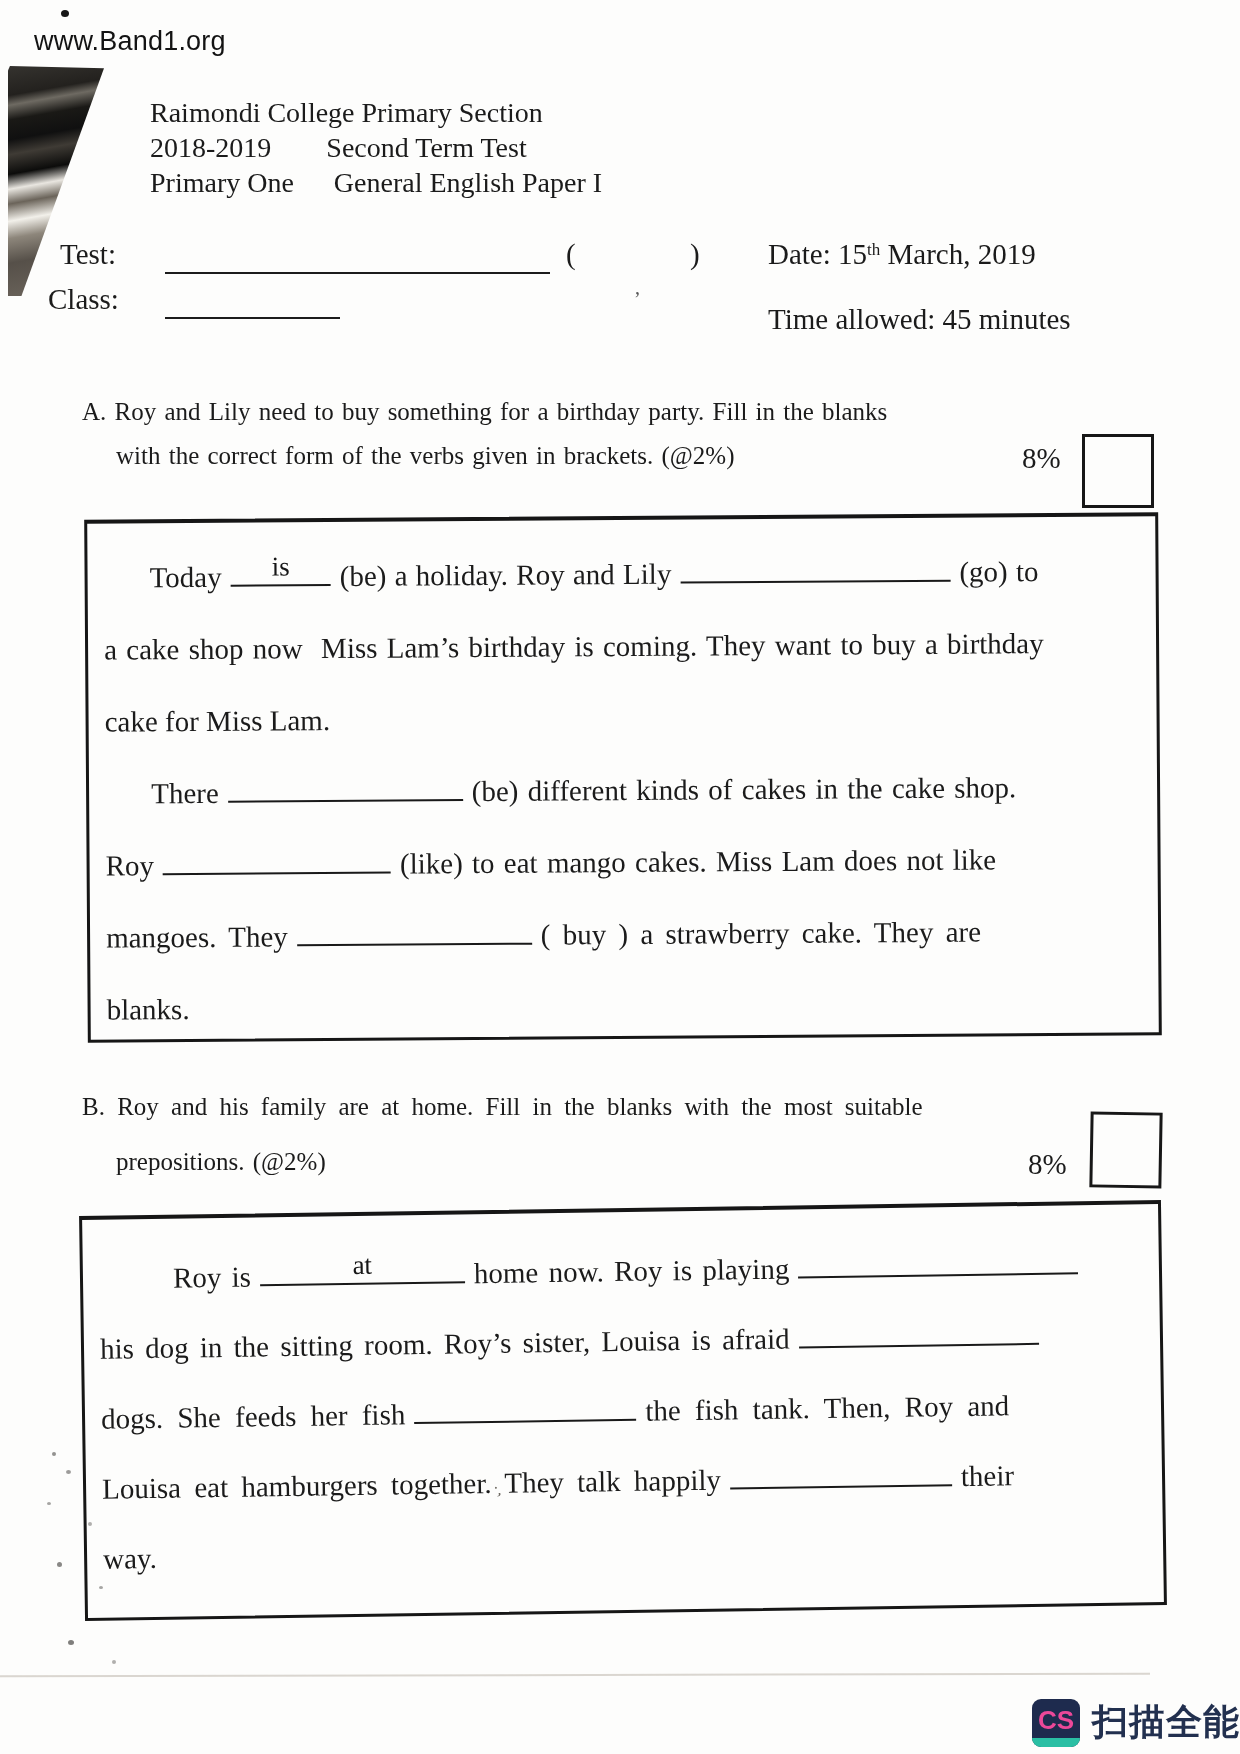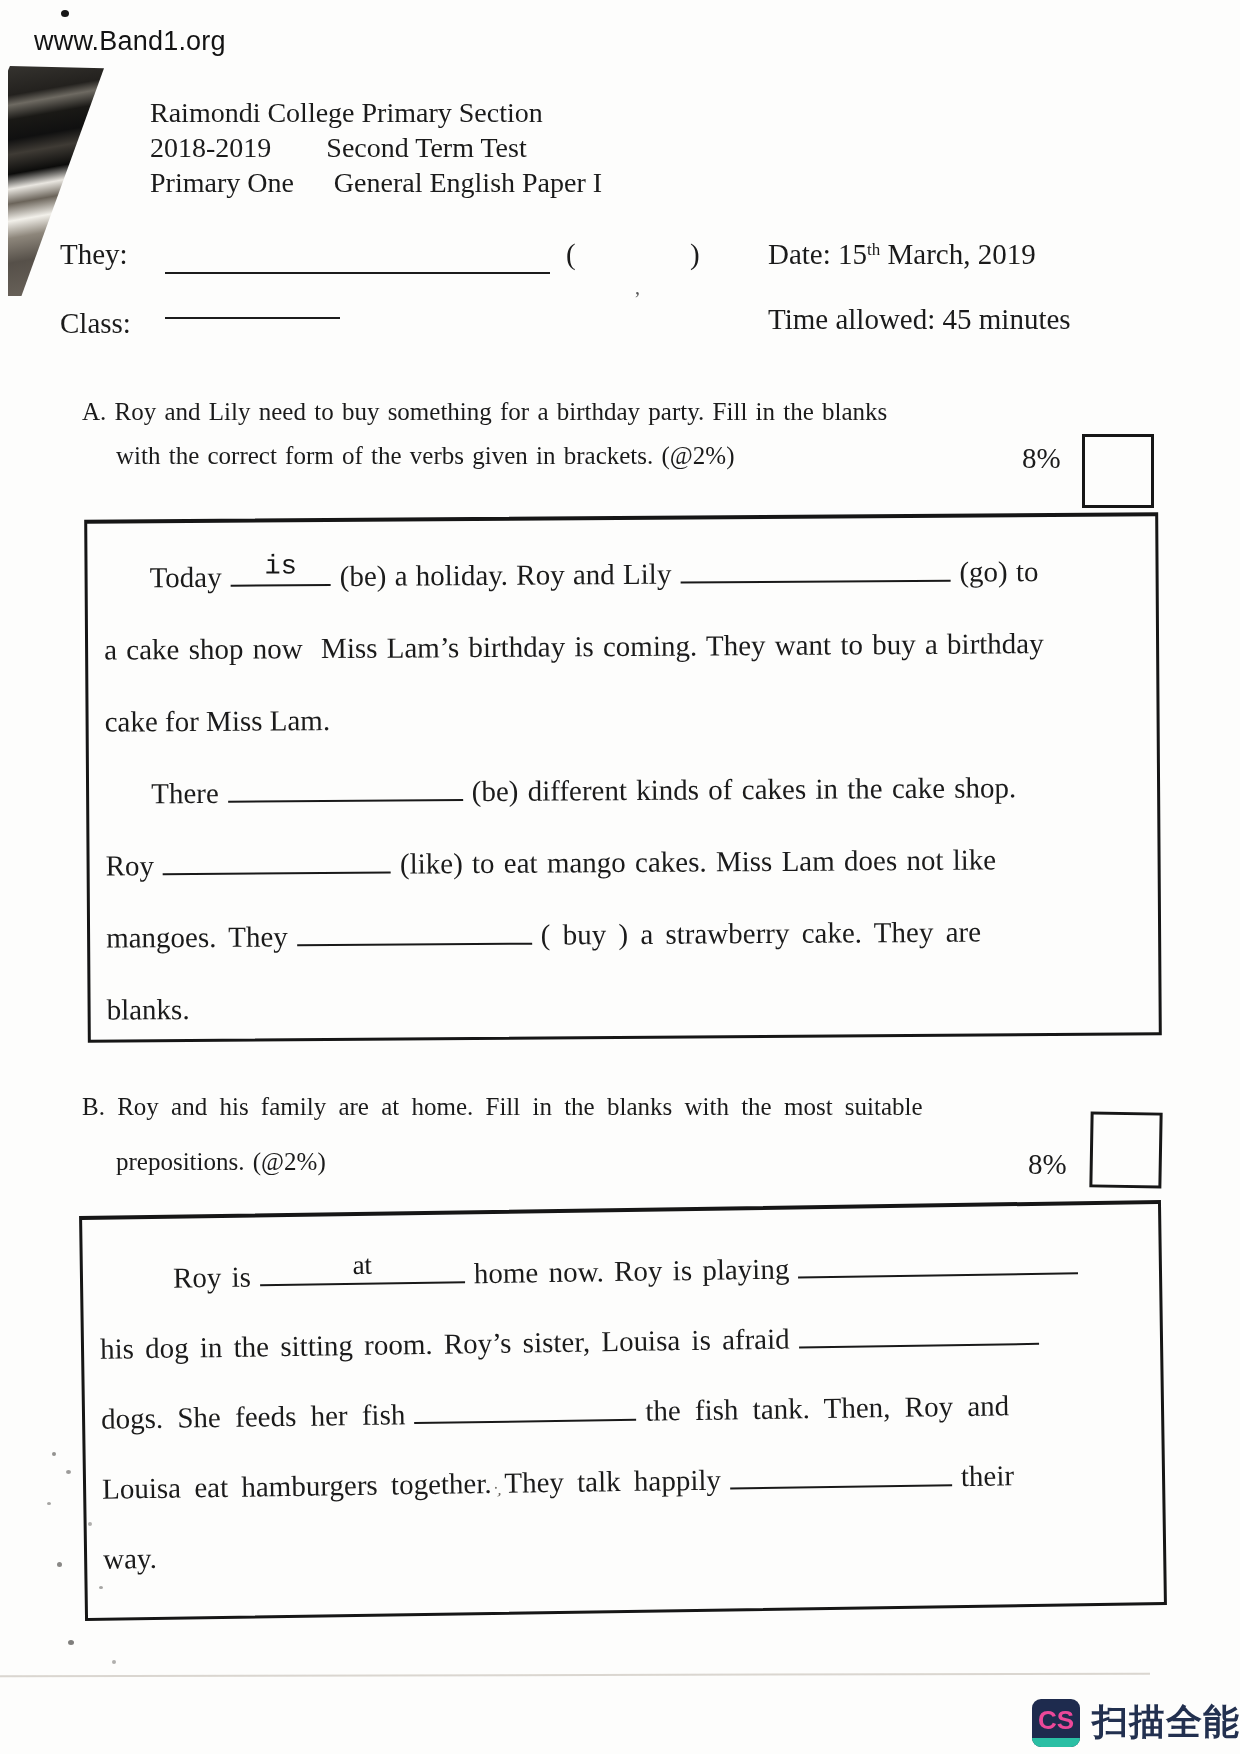--- a/index.html
+++ b/index.html
@@ -85,37 +85,37 @@
 <div class="abs faintline"></div>
 
 <div class="abs watermark">www.Band1.org</div>
 
 <div class="abs corner-art"></div>
 
 <div class="abs hdr" style="top:95px;">Raimondi College Primary Section</div>
 <div class="abs hdr" style="top:130px;"><span>2018-2019</span><span class="gap55"></span><span>Second Term Test</span></div>
 <div class="abs hdr" style="top:165px;"><span>Primary One</span><span class="gap40"></span><span>General English Paper I</span></div>
 
-<div class="abs lbl" style="left:60px;top:238px;">They:</div>
+<div class="abs lbl" style="left:60px;top:238px;">Test:</div>
 <div class="uline" style="left:165px;top:240px;width:385px;height:32px;"></div>
 <div class="abs lbl" style="left:566px;top:238px;">(</div>
 <div class="abs lbl" style="left:690px;top:238px;">)</div>
 <div class="abs lbl" style="left:768px;top:238px;"><span>Date: 15</span><sup class="ord">th</sup><span> March, 2019</span></div>
-<div class="abs lbl" style="left:60px;top:283px;margin-top:24px;">Class:</div>
+<div class="abs lbl" style="left:48px;top:283px;">Class:</div>
 <div class="uline" style="left:165px;top:285px;width:175px;height:32px;"></div>
 <div class="abs lbl" style="left:768px;top:283px;margin-top:20px;">Time allowed: 45 minutes</div>
 
 <div class="abs instr" style="left:58px;top:398px;">A. Roy and Lily need to buy something for a birthday party. Fill in the blanks</div>
 <div class="abs instr" style="left:92px;top:442px;">with the correct form of the verbs given in brackets. (@2%)</div>
 <div class="abs score" style="left:1022px;top:442px;">8%</div>
 <div class="marksbox" style="left:1082px;top:434px;width:66px;height:68px;"></div>
 
 <div class="pbox pbox-a">
   <div class="pbody">
-      <div class="pline ind-a" style="word-spacing: 1px;"><span>Today</span><span class="blank" style="width: 100px; font-family: Liberation Mono, monospace;"><span class="ans">is</span></span><span>(be) a holiday. Roy and Lily</span><span class="blank" style="width: 270px;"></span><span>(go) to</span></div>
+      <div class="pline ind-a" style="word-spacing: 1px;"><span>Today</span><span class="blank" style="width: 100px;"><span class="ans">is</span></span><span>(be) a holiday. Roy and Lily</span><span class="blank" style="width: 270px;"></span><span>(go) to</span></div>
       <div class="pline" style="word-spacing: 2px;"><span>a cake shop now  Miss Lam’s birthday is coming. They want to buy a birthday</span></div>
       <div class="pline"><span>cake for Miss Lam.</span></div>
       <div class="pline ind-a" style="word-spacing: 2px;"><span>There</span><span class="blank" style="width: 235px;"></span><span>(be) different kinds of cakes in the cake shop.</span></div>
       <div class="pline" style="word-spacing: 2px;"><span>Roy</span><span class="blank" style="width: 228px;"></span><span>(like) to eat mango cakes. Miss Lam does not like</span></div>
       <div class="pline" style="word-spacing: 5px;"><span>mangoes. They</span><span class="blank" style="width: 235px;"></span><span>( buy ) a strawberry cake. They are</span></div>
       <div class="pline"><span>blanks.</span></div>
     </div>
 </div>
 
 <div class="abs instr" style="left:58px;top:1093px;word-spacing:6px;">B. Roy and his family are at home. Fill in the blanks with the most suitable</div>

